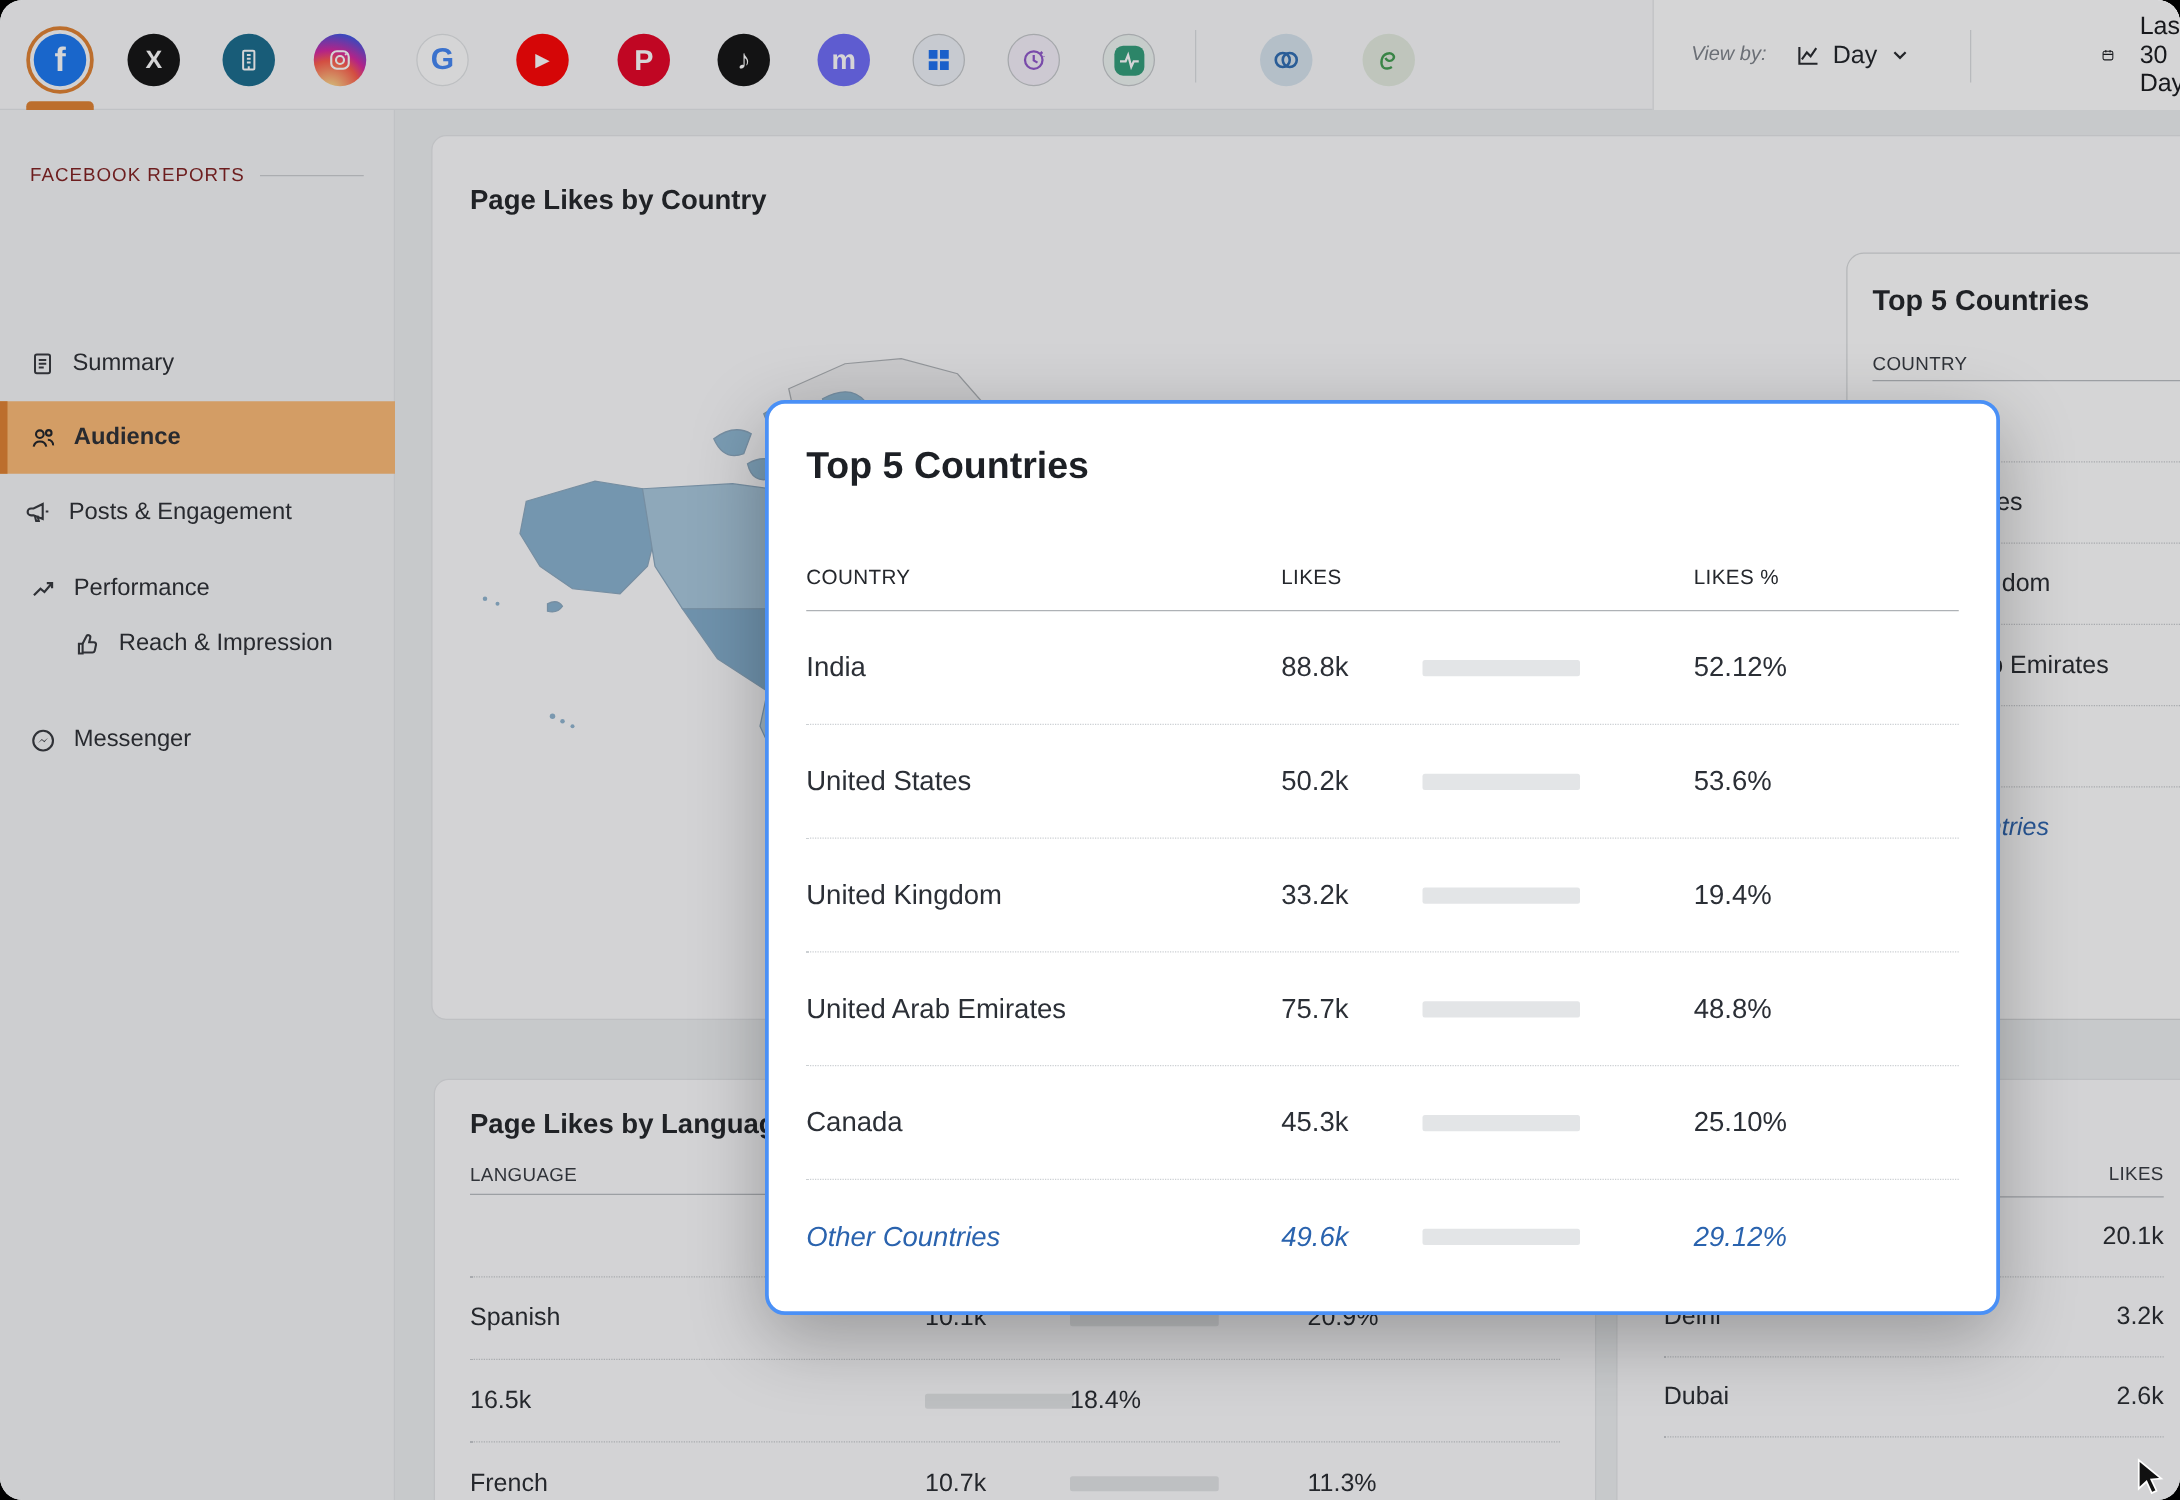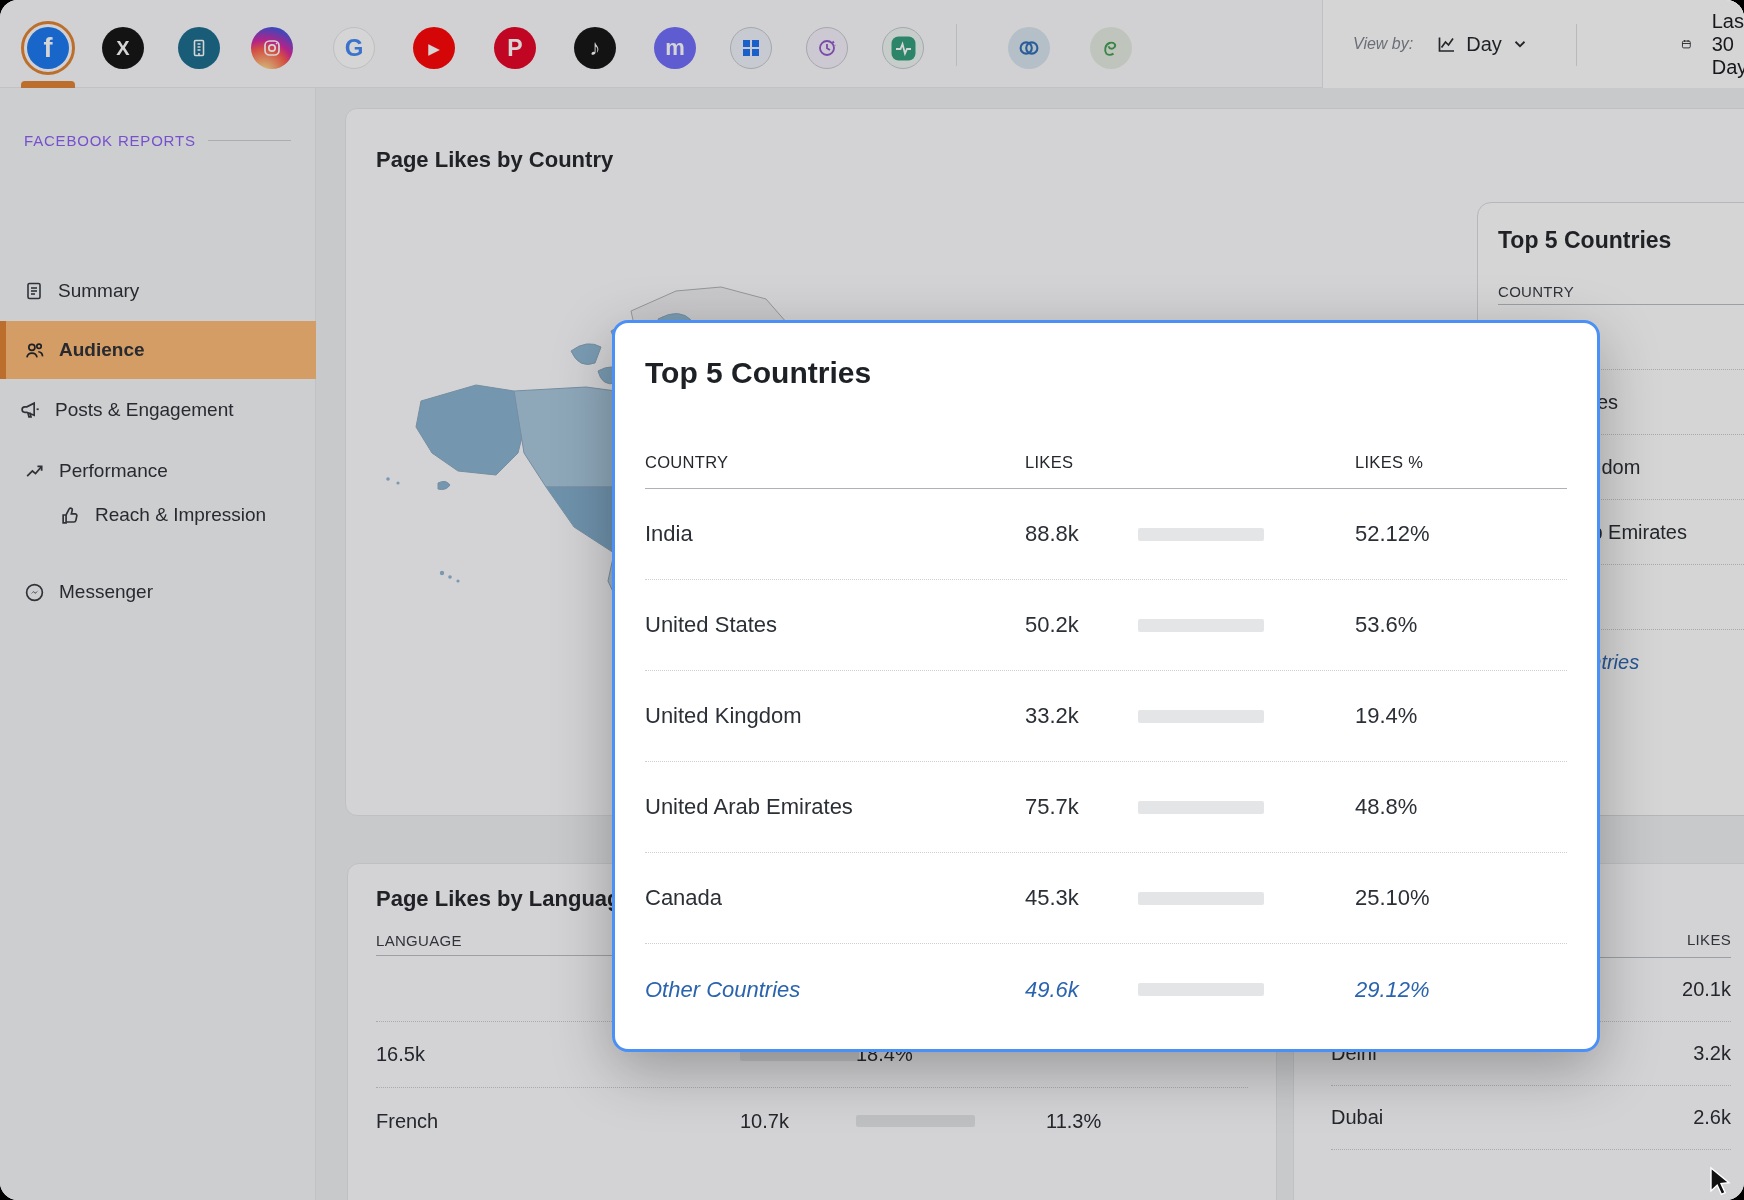--- a/index.html
+++ b/index.html
@@ -29,21 +29,21 @@
             gap:9px; }
   .viewby-label { font-style:italic; color:#7d8289; font-size:16px; }
   .viewby-value { color:#1d2025; font-size:20px; font-weight:500; }
   .daterange { color:#15171a; font-size:20px; font-weight:500; }
 
   
   .sidebar { position:absolute; left:0; top:88px; width:316px; height:1112px;
              background:#f6f7f8; border-right:1px solid #e6e8ea; z-index:4; }
   .sb-head { position:absolute; left:24px; top:44px; right:24px; display:flex;
              align-items:center; gap:12px; }
-  .sb-head-label { font-size:15px; letter-spacing:0.8px; color:#8b5cf6; font-weight:500; }
+  .sb-head-label { font-size:15px; letter-spacing:0.8px; color:#7f1d1d; font-weight:500; }
   .sb-head-rule { flex:1; border-top:1px solid #ccced1; }
   .sb-item { position:absolute; left:0; width:316px; height:58px; display:flex;
              align-items:center; gap:14px; padding-left:24px; cursor:pointer;
              font-size:19px; color:#2a2d32; }
   .sb-item svg { flex:0 0 auto; }
   .sb-item.active { background:#fdba74; font-weight:700; }
   .sb-item.active::before { content:""; position:absolute; left:0; top:0; width:6px;
              height:58px; background:#e0812f; }
 
   
@@ -345,20 +345,26 @@
       <span></span>
         <span></span>
         <span></span>
     </div>
     <div class="lang-row">
       <span></span>
       <span class="bar-track small"><span class="bar-fill" style="width: 0%;"></span></span>
       <span></span>
     </div>
     <div class="lang-row">
+      <span>Spanish</span>
+      <span>10.1k</span>
+      <span class="bar-track small"><span class="bar-fill" style="width: 37%;"></span></span>
+      <span>20.9%</span>
+    </div>
+    <div class="lang-row">
       <span>16.5k</span>
       <span class="bar-track small"><span class="bar-fill" style="width: 30%;"></span></span>
       <span>18.4%</span>
     </div>
     <div class="lang-row">
       <span>French</span>
       <span>10.7k</span>
       <span class="bar-track small"><span class="bar-fill" style="width: 22%;"></span></span>
       <span>11.3%</span>
     </div>

